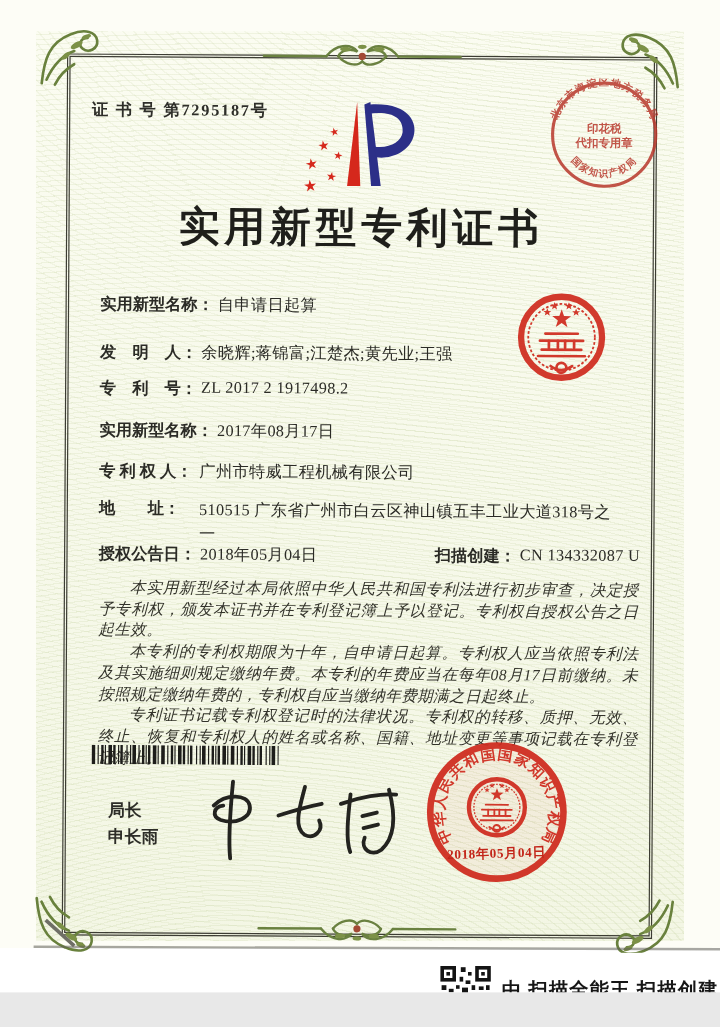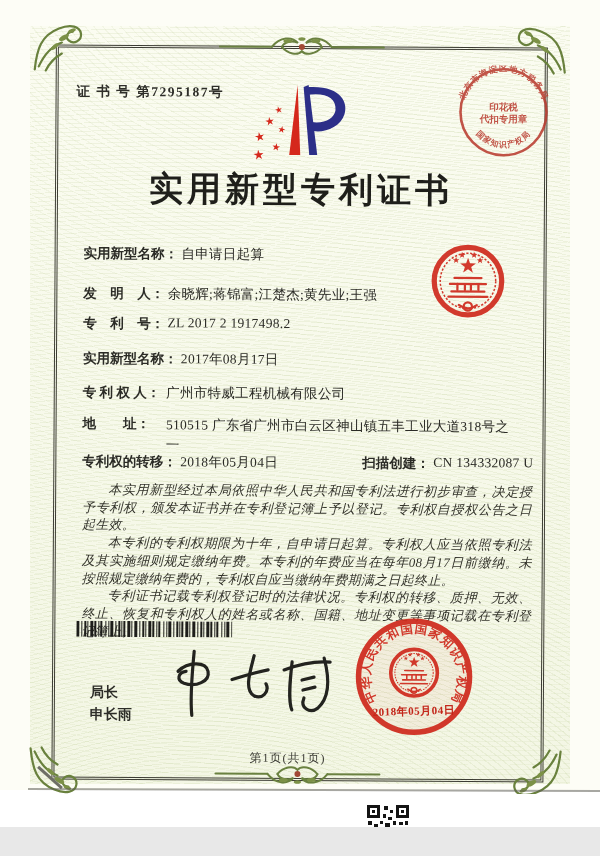--- a/index.html
+++ b/index.html
@@ -34,21 +34,21 @@
   .r1{top:246px}.r2{top:286px}.r3{top:316px}.r4{top:351px}.r5{top:385px}
   .r6{top:416px;white-space:normal}.r7{top:454px}
   .r6 .val{display:inline-block;width:350px;line-height:20px;}
   .g2{position:absolute;left:280px;top:0;white-space:nowrap;}
 
   .paras{position:absolute;left:83px;top:482px;width:450px;font-size:13px;line-height:17.7px;
          font-style:italic;letter-spacing:.3px;color:#33332b;text-align:justify;}
   .paras p{margin:0;text-indent:2em;}
 
   .barcode{position:absolute;left:78px;top:622px;}
-  .signer{position:absolute;left:92px;top:667px;font-size:14px;font-weight:700;line-height:22px;color:#2d2d28;margin-top:16px;}
+  .signer{position:absolute;left:92px;top:667px;font-size:14px;font-weight:700;line-height:22px;color:#2d2d28;}
   .signature{position:absolute;left:168px;top:646px;}
 
   .seal{position:absolute;left:351px;top:611px;width:130px;height:130px;color:#cf2a1d;opacity:.93;}
   .seal-ring-text{font-size:12.5px;font-weight:700;letter-spacing:1px;fill:#cf2a1d;}
   .seal-date{position:absolute;left:351px;top:703px;width:130px;text-align:center;color:#c3261a;
              font-size:11px;font-weight:700;letter-spacing:.5px;transform:rotate(-2deg);}
   .page-ind{position:absolute;left:230px;top:750px;width:120px;text-align:center;font-size:12px;letter-spacing:1px;color:#3a3a33;}
 
   .tax-seal{position:absolute;left:455px;top:64px;width:94px;height:94px;opacity:.85;}
   .tax-seal text{fill:#b8372b;font-weight:700;}
@@ -205,21 +205,21 @@
       </div>
       <div class="row r5">
         <span class="lab">专 利 权 人：</span>
         <span class="val">广州市特威工程机械有限公司</span>
       </div>
       <div class="row r6">
         <span class="lab">地　　址：</span>
         <span class="val">510515 广东省广州市白云区神山镇五丰工业大道318号之一</span>
       </div>
       <div class="row r7">
-        <span class="lab">专利权的转移：</span>
+        <span class="lab">授权公告日：</span>
         <span class="val">2018年05月04日</span>
         <span class="g2">
           <span class="lab" style="min-width:0">扫描创建：</span>
           <span class="val">CN 134332087 U</span>
         </span>
       </div>
 
       <div class="paras">
         <p>本实用新型经过本局依照中华人民共和国专利法进行初步审查，决定授予专利权，颁发本证书并在专利登记簿上予以登记。专利权自授权公告之日起生效。</p>
         <p>本专利的专利权期限为十年，自申请日起算。专利权人应当依照专利法及其实施细则规定缴纳年费。本专利的年费应当在每年08月17日前缴纳。未按照规定缴纳年费的，专利权自应当缴纳年费期满之日起终止。</p>
@@ -254,21 +254,20 @@
           <path id="sealArc" d="M25.1,83.6 A44,44 0 1 1 104.9,83.6"></path>
         </defs>
         <circle cx="65" cy="65" r="55.5" fill="rgba(207,42,29,.05)" stroke="#cf2a1d" stroke-width="5.5"></circle>
         <text class="seal-ring-text">
           <textPath href="#sealArc" startOffset="50%" text-anchor="middle">中华人民共和国国家知识产权局</textPath>
         </text>
         <use href="#nat-emblem" x="39" y="32" width="52" height="58" color="#cf2a1d"></use>
       </svg>
       <div class="seal-date">2018年05月04日</div>
 
-      <div class="page-ind">第1页(共1页)</div>
     </div>
 
     <div class="paper-edge"></div>
     <div class="corner-cut"></div>
   </div>
 
   <div class="scan-footer">
     <svg class="qr" viewBox="0 0 44 44">
       <g fill="#141414">
         <rect x="1" y="1" width="13" height="13"></rect>
@@ -299,15 +298,16 @@
         <rect x="4" y="4" width="7" height="7"></rect>
           <rect x="33" y="4" width="7" height="7"></rect>
         <rect x="4" y="33" width="7" height="7"></rect>
       </g>
       <g fill="#141414">
         <rect x="6" y="6" width="3" height="3"></rect>
           <rect x="35" y="6" width="3" height="3"></rect>
         <rect x="6" y="35" width="3" height="3"></rect>
       </g>
     </svg>
+    <div class="scan-text">由 扫描全能王 扫描创建</div>
   </div>
 
 </div>
 
 </body></html>

